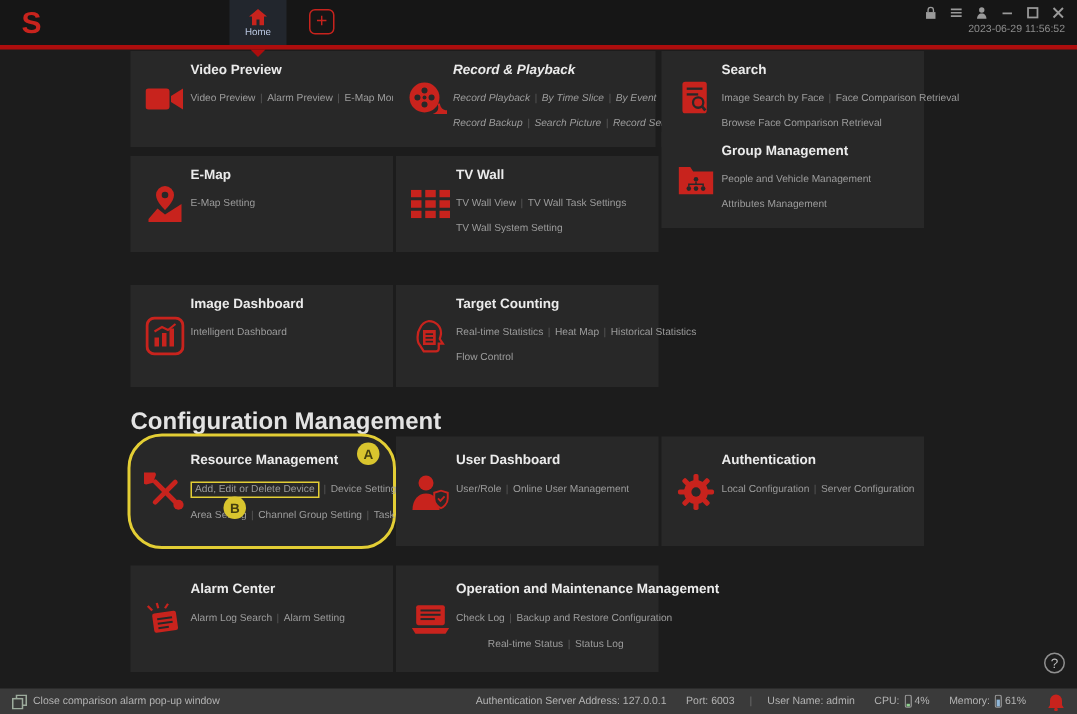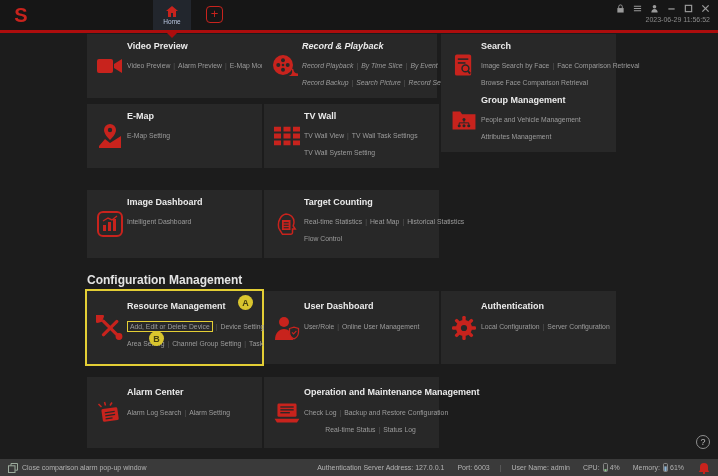--- a/index.html
+++ b/index.html
@@ -17,32 +17,32 @@
   .home-tab { position:absolute; left:153px; top:0; width:38px; height:30px; background:#22262d; display:flex; flex-direction:column; align-items:center; justify-content:center; gap:1px; cursor:pointer; }
   .home-label { color:#b9c6e0; font-size:6.5px; }
   .add-tab-button { position:absolute; left:206px; top:6px; width:17px; height:17px; border:1px solid #c8231d; border-radius:4px; color:#c8231d; font-size:13px; line-height:14px; text-align:center; cursor:pointer; }
   .win-icons { position:absolute; right:8px; top:4px; display:flex; gap:8px; align-items:center; }
   .win-icons > span { display:inline-flex; cursor:pointer; }
   .datetime { position:absolute; right:8px; top:16px; color:#8b8b8b; font-size:7px; }
   .red-divider { position:absolute; top:30px; left:0; width:718px; height:3px; background:#ad0d0d; z-index:4; }
   .tab-pointer { position:absolute; top:33px; left:167px; width:0; height:0; border-left:5px solid transparent; border-right:5px solid transparent; border-top:5px solid #ad0d0d; z-index:4; }
   
   .card { position:absolute; background:#282828; }
-  .card.highlighted { outline:2px solid #e3ce35; }
+  .card.highlighted { outline:2px solid #e3ce35;border-radius:21px; }
   .card-icon { position:absolute; left:7px; top:50%; transform:translateY(-50%); width:32px; display:flex; justify-content:center; }
   .card-title { position:absolute; left:40px; top:7px; color:#ebebeb; font-size:9px; font-weight:bold; white-space:nowrap; }
   .card-links { position:absolute; left:40px; top:23px; right:2px; }
   .tall .card-title { top:10px; }
   .tall .card-links { top:27px; }
   .link-line { white-space:nowrap; margin-bottom:3px; line-height:11px; }
   .link { color:#9c9c9c; font-size:6.8px; cursor:pointer; }
   .sep { color:#585858; font-size:6.8px; margin:0 3px; }
   .boxed-link { border:1px solid #e3ce35; padding:1px 2px; }
   .annotation-circle { position:absolute; width:15px; height:15px; border-radius:50%; background:#d9c52e; color:#45400f; font-weight:bold; font-size:9px; display:flex; align-items:center; justify-content:center; z-index:6; }
-  .section-title { position:absolute; left:87px; top:273px; color:#e3e3e3; font-size:12px; font-weight:bold; }
+  .section-title { position:absolute; left:87px; top:273px; color:#e3e3e3; font-size:16px; font-weight:bold; }
   
   .statusbar { position:absolute; left:0; top:459px; width:718px; height:17px; background:#3a3a3a; display:flex; align-items:center; font-size:7px; color:#b3b3b3; padding:0 8px; }
   .sb-left { display:flex; align-items:center; gap:4px; cursor:pointer; }
   .sb-right { margin-left:auto; display:flex; align-items:center; }
   .sb-seg { margin-left:13px; white-space:nowrap; }
   .sb-sep { margin-left:10px; color:#6d6d6d; }
   .sb-gauge { margin-left:3px; display:inline-flex; }
   .sb-val { margin-left:2px; }
   .sb-alarm { margin-left:14px; display:inline-flex; cursor:pointer; }
   .help-button { position:absolute; left:696px; top:435px; width:14px; height:14px; border:1px solid #8f8f8f; border-radius:50%; color:#bdbdbd; font-size:9px; text-align:center; line-height:12px; cursor:pointer; }

